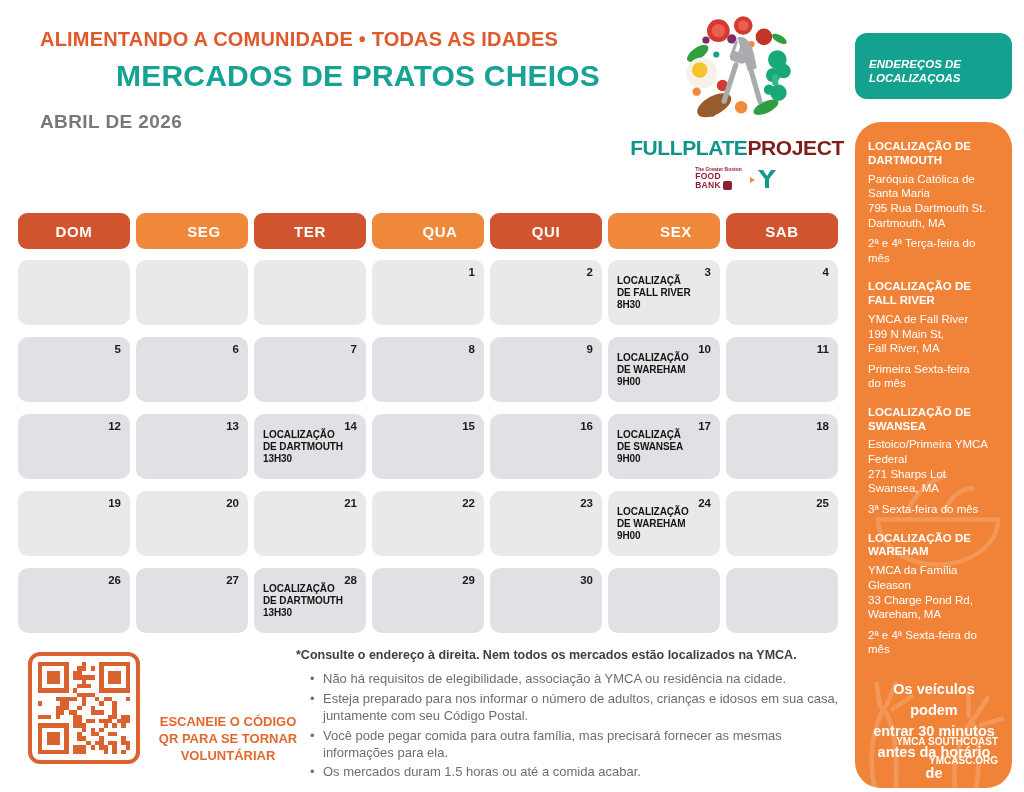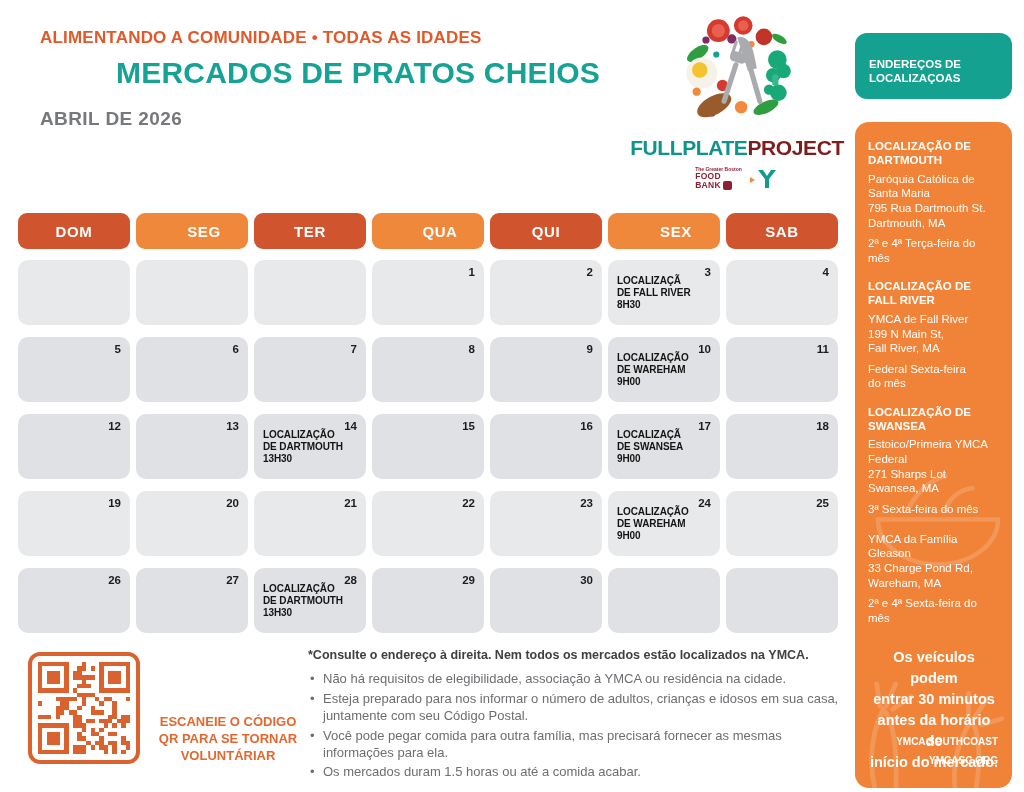--- a/index.html
+++ b/index.html
@@ -2,41 +2,41 @@
 <html><head>
 <meta charset="utf-8">
 <style>
   html,body{margin:0;padding:0;background:#fff;}
   .page{position:relative;width:1024px;height:792px;background:#ffffff;overflow:hidden;
         font-family:"Liberation Sans",sans-serif;-webkit-font-smoothing:antialiased;}
   .pre{white-space:pre-line;}
 
   
   .hdr{position:absolute;left:40px;top:28px;width:560px;}
-  .tagline{color:#e0592b;font-weight:bold;font-size:17px;letter-spacing:.2px;}
+  .tagline{color:#e0592b;font-weight:bold;font-size:20px;letter-spacing:.2px;}
   .title{color:#16a295;font-weight:bold;font-size:30px;margin-top:8px;letter-spacing:.2px;text-align:right;}
   .month{color:#77787b;font-weight:bold;font-size:19px;margin-top:18px;letter-spacing:.4px;}
 
   
   .logo{position:absolute;left:630px;top:10px;width:214px;text-align:center;}
   .wordmark{font-size:21px;font-weight:bold;letter-spacing:-.4px;margin-top:2px;}
   .wm-teal{color:#0e9488;}
   .wm-orange{color:#7f1d1d;}
   .fbrow{display:flex;justify-content:center;align-items:flex-end;gap:7px;margin-top:7px;}
   .fb{text-align:left;color:#8e2034;line-height:1.05;}
   .fb-top{font-size:5px;font-weight:bold;}
   .fb-line{font-size:8.5px;font-weight:bold;letter-spacing:.3px;display:flex;align-items:center;gap:2px;}
   .fb-sq{display:inline-block;width:9px;height:9px;background:#8e2034;border-radius:2px;}
 
   
   .side-head{position:absolute;left:855px;top:33px;width:157px;height:66px;background:#14a18f;
              border-radius:12px;box-sizing:border-box;display:flex;align-items:flex-end;
-             padding:0 0 13px 14px;color:#fff;font-weight:bold;font-size:11.5px;line-height:1.2;}
+             padding:0 0 13px 14px;color:#fff;font-weight:bold;font-size:11.5px;line-height:1.2;font-style:italic;}
   .side-panel{position:absolute;left:855px;top:122px;width:157px;height:666px;background:#f08338;
-              border-radius:14px;box-sizing:border-box;padding:18px 12px 16px 13px;color:#fff;overflow:hidden;}
+              border-radius:26px;box-sizing:border-box;padding:18px 12px 16px 13px;color:#fff;overflow:hidden;}
   .loc-section{margin-bottom:15px;position:relative;z-index:2;}
   .loc-name{font-weight:bold;font-size:11.5px;line-height:1.2;margin-bottom:4px;}
   .loc-address{font-size:11.5px;line-height:1.28;white-space:pre-line;}
   .loc-schedule{font-size:11.5px;line-height:1.25;margin-top:6px;white-space:pre-line;}
   .vehicles{position:relative;z-index:2;margin-top:22px;text-align:center;font-size:14.5px;
             font-weight:bold;line-height:1.45;}
   .side-foot{position:absolute;right:14px;bottom:18px;text-align:right;font-weight:bold;
              font-size:10px;line-height:1.9;z-index:2;}
   .wm-art{position:absolute;z-index:1;opacity:.16;}
 
@@ -55,21 +55,21 @@
   .cell .date{position:absolute;top:6px;right:9px;font-size:11.5px;font-weight:bold;color:#1c1c1e;}
   .cell .event{position:absolute;left:9px;top:15px;right:11px;font-size:10px;font-weight:bold;
                color:#141414;line-height:1.22;white-space:pre-line;letter-spacing:-.1px;}
 
   
   .qr-box{position:absolute;left:28px;top:652px;width:112px;height:112px;box-sizing:border-box;
           border:4px solid #d9622e;border-radius:12px;background:#fff;display:flex;
           align-items:center;justify-content:center;}
   .qr-caption{position:absolute;left:150px;top:714px;width:156px;text-align:center;
               color:#e2682f;font-weight:bold;font-size:13px;line-height:1.3;}
-  .footnote{position:absolute;left:308px;top:648px;width:560px;color:#404041;font-weight:bold;
+  .footnote{position:absolute;left:296px;top:648px;width:560px;color:#404041;font-weight:bold;
             font-size:12.5px;white-space:nowrap;}
   .bullets{position:absolute;left:308px;top:671px;width:545px;margin:0;padding:0;list-style:none;
            color:#6d6e71;font-size:13px;line-height:1.3;}
   .bullets li{position:relative;padding-left:15px;margin-bottom:3px;}
   .bullets li::before{content:"•";position:absolute;left:2px;top:0;color:#6d6e71;}
 </style>
 </head>
 <body>
 
 <div class="page">
@@ -164,32 +164,33 @@
 Santa Maria
 795 Rua Dartmouth St.
 Dartmouth, MA</div>
           <div class="loc-schedule">2ª e 4ª Terça-feira do mês</div>
         </div>
         <div class="loc-section">
           <div class="loc-name">LOCALIZAÇÃO DE FALL RIVER</div>
           <div class="loc-address">YMCA de Fall River
 199 N Main St,
 Fall River, MA</div>
-          <div class="loc-schedule">Federal Sexta-feira
+          <div class="loc-schedule">Primeira Sexta-feira
 do mês</div>
         </div>
         <div class="loc-section">
           <div class="loc-name">LOCALIZAÇÃO DE SWANSEA</div>
           <div class="loc-address">Estoico/Primeira YMCA
 Federal
 271 Sharps Lot
 Swansea, MA</div>
           <div class="loc-schedule">3ª Sexta-feira do mês</div>
         </div>
         <div class="loc-section">
+          <div class="loc-name">LOCALIZAÇÃO DE WAREHAM</div>
           <div class="loc-address">YMCA da Família
 Gleason
 33 Charge Pond Rd,
 Wareham, MA</div>
           <div class="loc-schedule">2ª e 4ª Sexta-feira do mês</div>
         </div>
       </div>
 
     <div class="vehicles pre">Os veículos podem
 entrar 30 minutos

